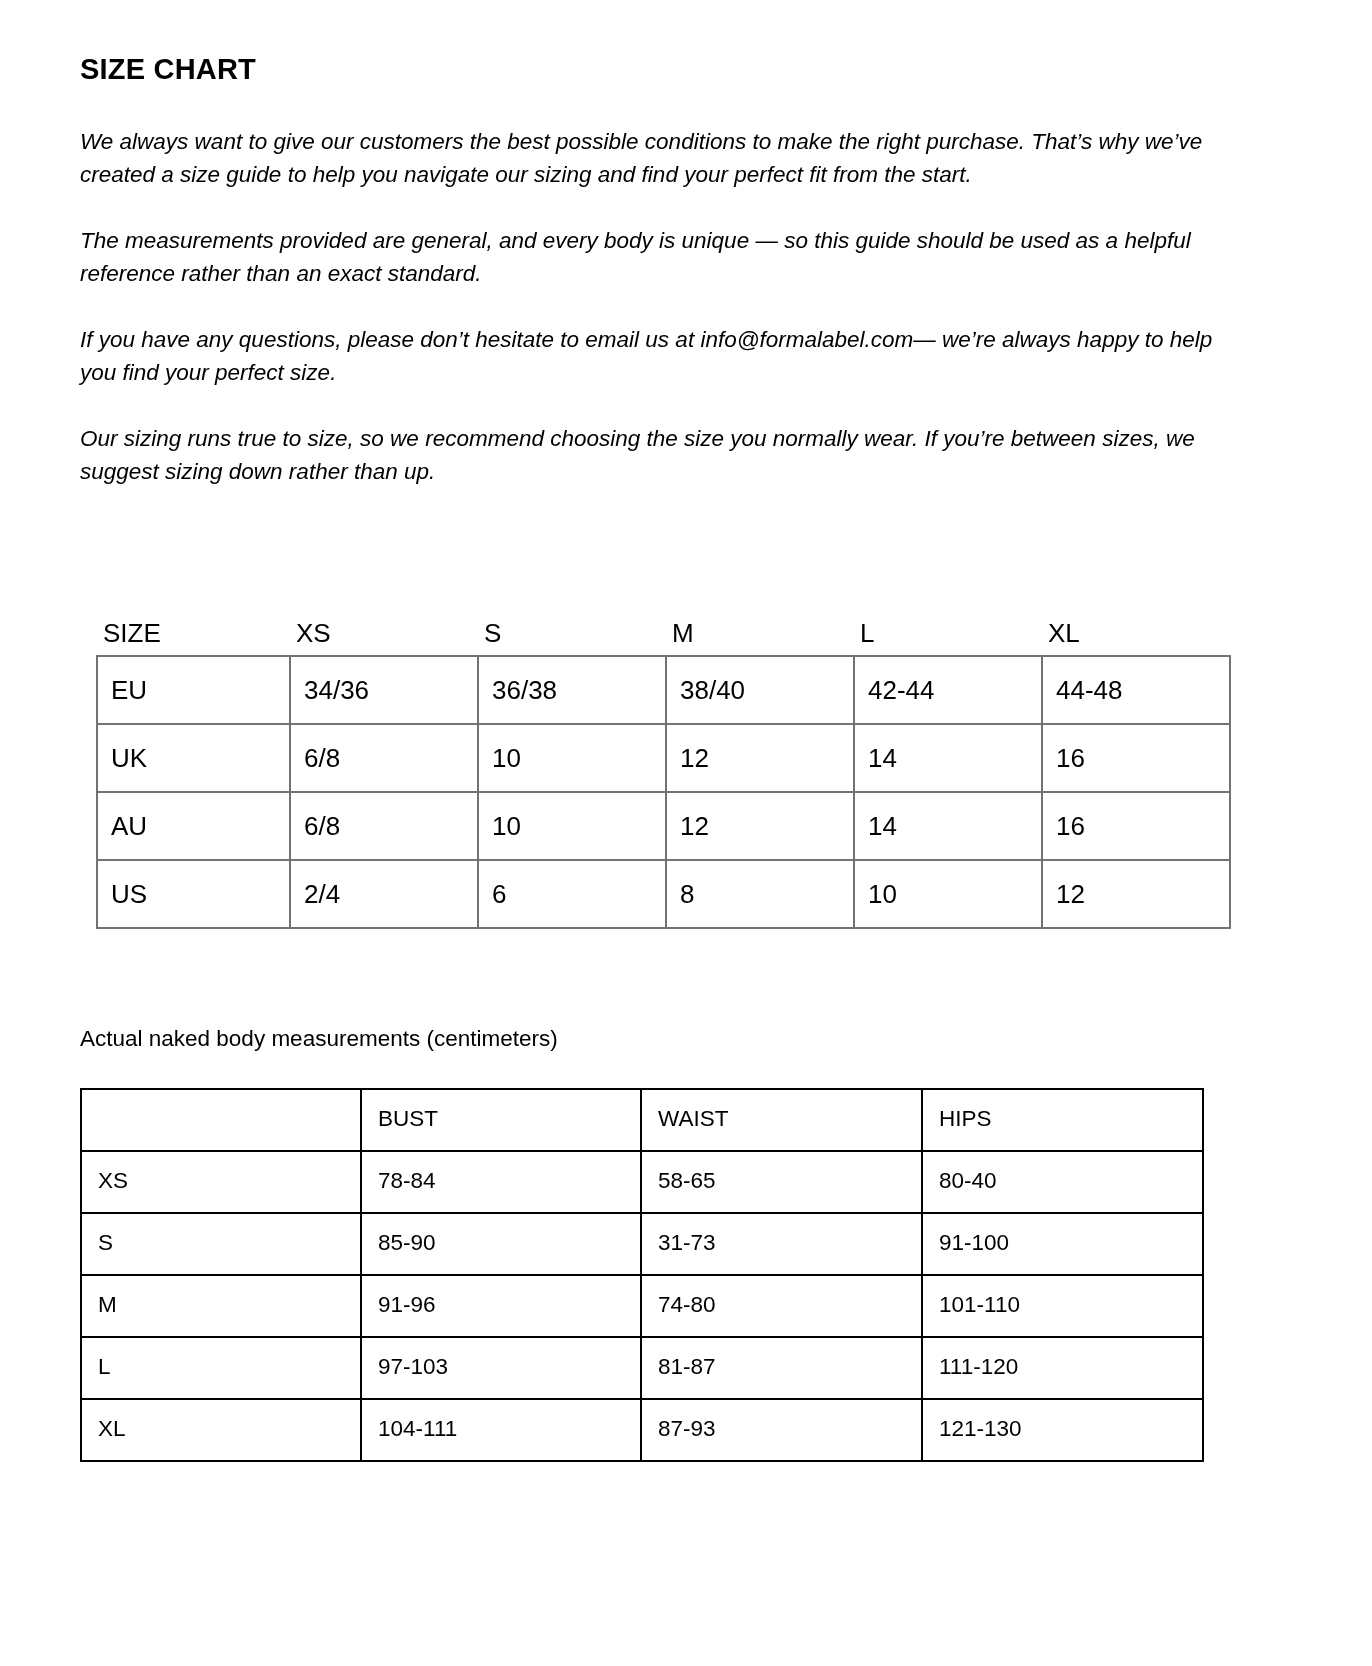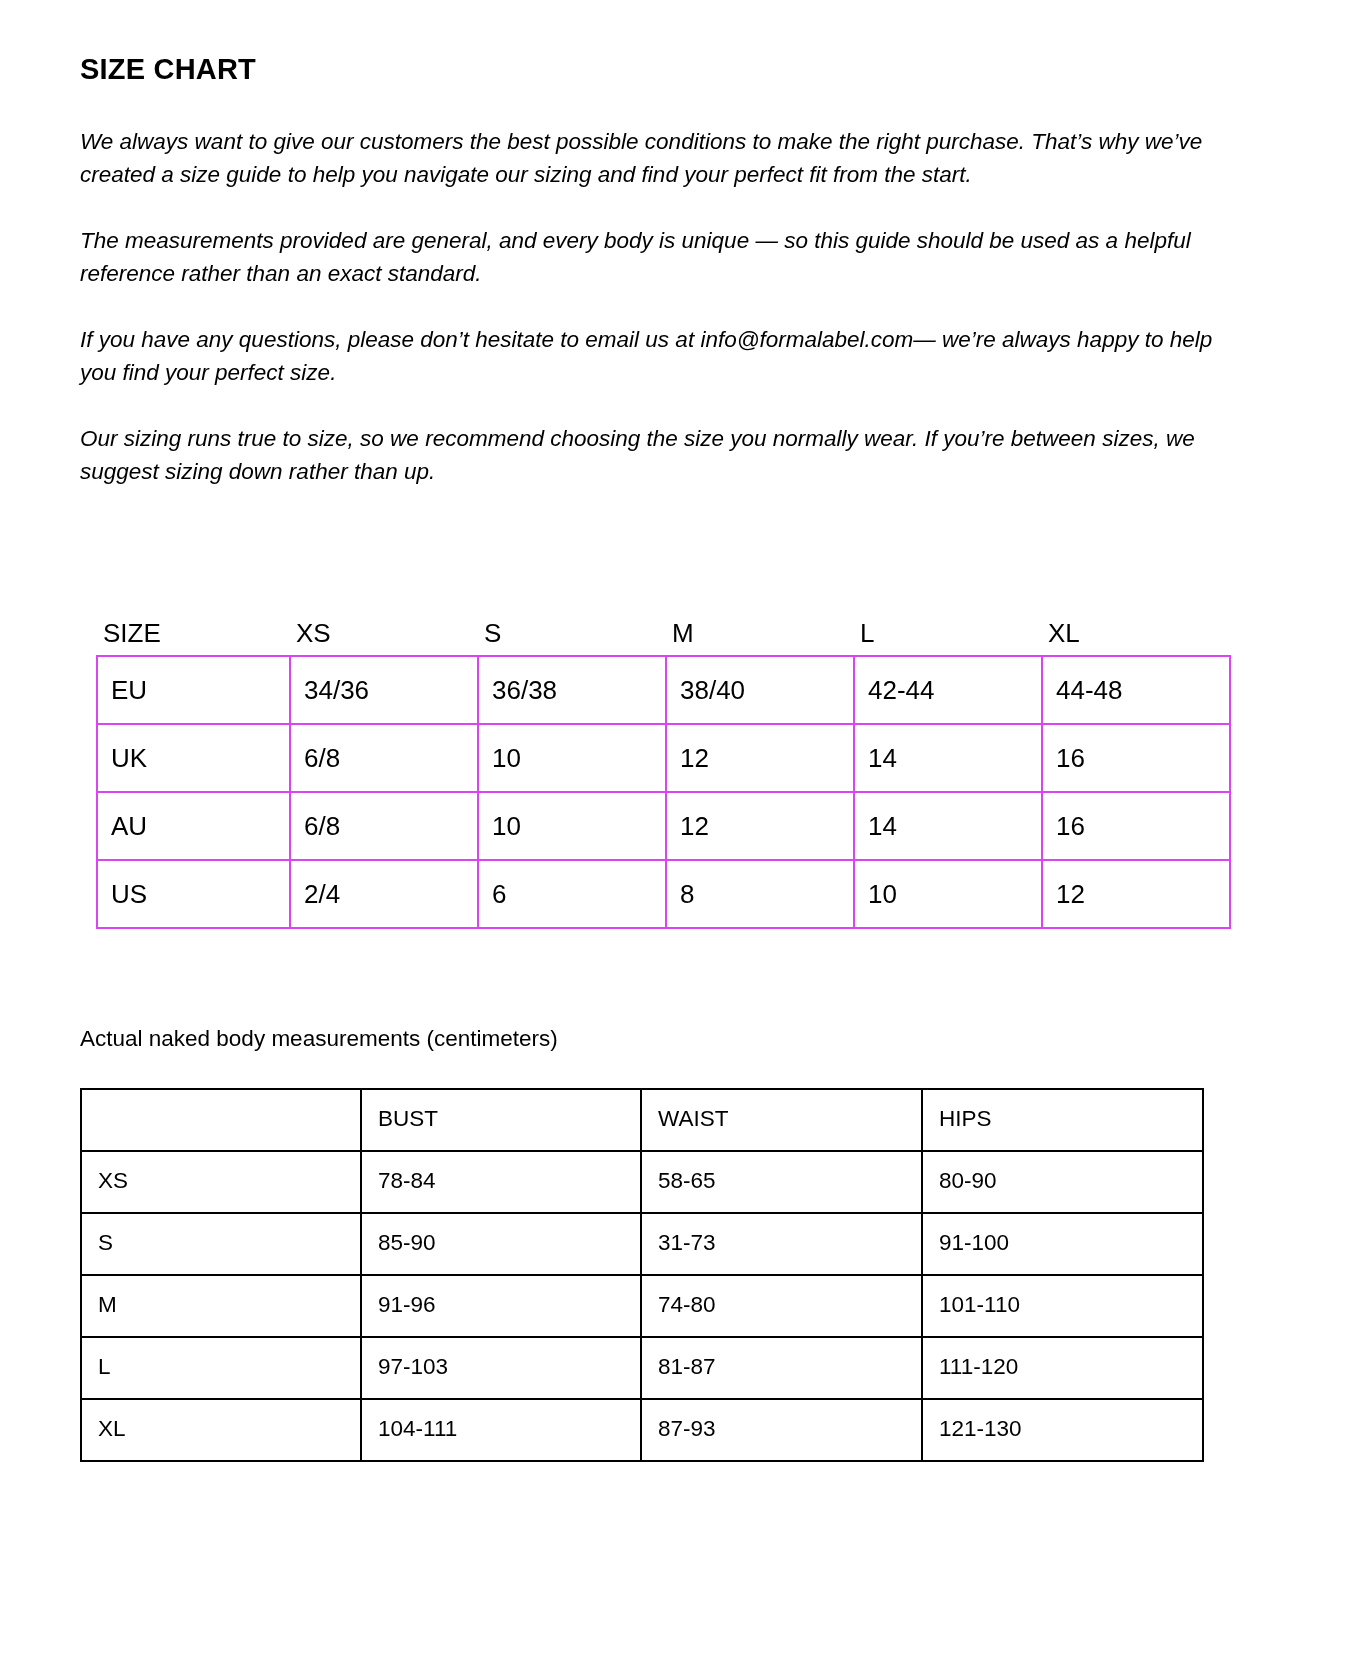--- a/index.html
+++ b/index.html
@@ -60,21 +60,21 @@
   table.size-table thead th {
     border: none;
     font-weight: normal;
     font-size: 26px;
     text-align: left;
     padding: 0 0 9px 6px;
     vertical-align: bottom;
     line-height: 1;
   }
   table.size-table tbody td {
-    border: 2px solid #d946ef;
+    border: 2px solid #737373;
     height: 66px;
     padding: 0 0 0 13px;
     vertical-align: middle;
     font-size: 26px;
     line-height: 1.1;
   }
   td.val-sm { font-size: 21px; }
   td.rowhead { font-size: 26px; }
 
   
@@ -192,21 +192,21 @@
           <th>BUST</th>
           <th>WAIST</th>
           <th>HIPS</th>
         </tr>
       </thead>
       <tbody>
         <tr>
           <td>XS</td>
           <td>78-84</td>
           <td>58-65</td>
-          <td>80-90</td>
+          <td>80-40</td>
         </tr>
         <tr>
           <td>S</td>
           <td>85-90</td>
           <td>31-73</td>
           <td>91-100</td>
         </tr>
         <tr>
           <td>M</td>
           <td>91-96</td>

